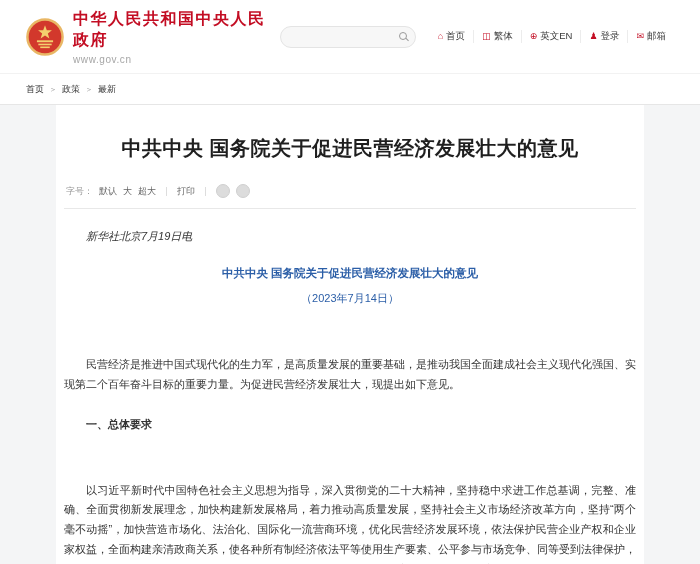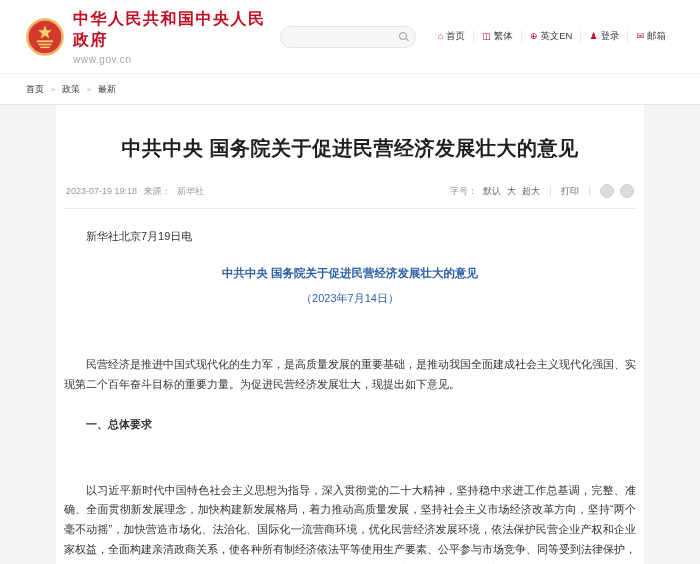--- a/index.html
+++ b/index.html
@@ -45,21 +45,21 @@
     margin-top:22px; font-size:9px; color:#999; padding:0 2px; }
   .meta-left span { margin-right:4px; }
   .meta-right { display:flex; align-items:center; gap:6px;text-align:center; }
   .fs-opt { color:#666; cursor:pointer; }
   .meta-divider { width:1px; height:9px; background:#ddd; margin:0 4px; }
   .share-circle { width:14px; height:14px; border-radius:50%; background:#dcdcdc;
     border:1px solid #cfcfcf; cursor:pointer; display:inline-block; }
   .rule { border-bottom:1px solid #e8e8e8; margin-top:10px; }
 
   .body-text { margin-top:18px; font-size:11px; line-height:1.8; color:#333; }
-  .dateline { text-indent:2em; margin-bottom:11px; }
+  .dateline { text-indent:2em; margin-bottom:11px;font-style:italic; }
   .doc-title { text-align:center; font-weight:bold; color:#2b5ea7; font-size:11.5px;
     margin:16px 0 6px; }
   .doc-date { text-align:center; color:#2b5ea7; font-size:11px; margin-bottom:16px; }
   .blk-p { text-indent:2em; text-align:justify; margin-bottom:12px;margin-top:46px; }
   .blk-h { text-indent:2em; font-weight:bold; margin:20px 0 12px; }
 </style>
 </head>
 <body>
 
 <div>
@@ -118,25 +118,20 @@
     <span class="crumb">政策</span>
     <span class="crumb-sep">＞</span>
     <span class="crumb">最新</span>
   </div>
 
   <div class="page">
     <div class="card">
       <h1 class="article-title">中共中央 国务院关于促进民营经济发展壮大的意见</h1>
 
       <div class="meta">
-        <div class="meta-left">
-          <span>2023-07-19 19:18</span>
-          <span>来源：</span>
-          <span>新华社</span>
-        </div>
         <div class="meta-right">
           <span>字号：</span>
           <span class="fs-opt">默认</span>
           <span class="fs-opt">大</span>
           <span class="fs-opt">超大</span>
           <span class="meta-divider"></span>
           <span class="fs-opt">打印</span>
           <span class="meta-divider"></span>
           <span class="share-circle"></span>
           <span class="share-circle"></span>

